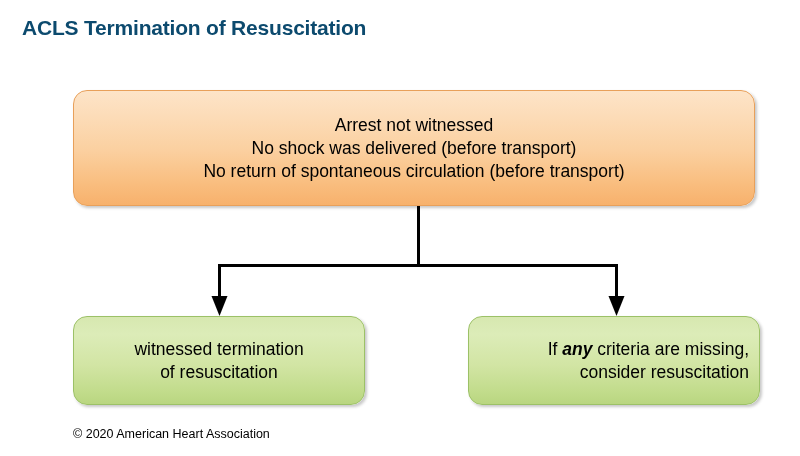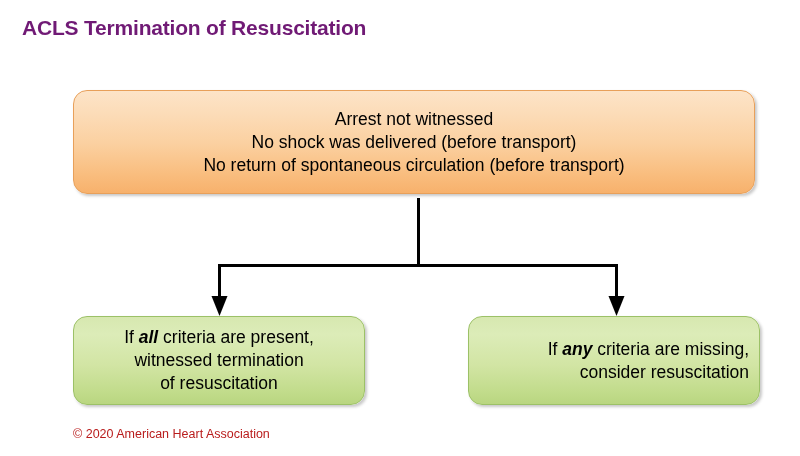--- a/index.html
+++ b/index.html
@@ -27,21 +27,21 @@
 
   
   #page-title {
     position: absolute;
     left: 22px;
     top: 15px;
     font-size: 21px;
     font-weight: bold;
     letter-spacing: -0.2px;
     line-height: 26px;
-    color: #701a75;
+    color: #0c4a6e;
     white-space: nowrap;
   }
 
   
   .node {
     position: absolute;
     box-sizing: border-box;
     border-radius: 14px;
     display: flex;
     align-items: center;
@@ -54,21 +54,21 @@
     width: 100%;
     padding: 0 10px;
     box-sizing: border-box;
   }
 
   
   #criteria-box {
     left: 73px;
     top: 90px;
     width: 682px;
-    height: 104px;
+    height: 116px;
     border: 1px solid #e8a05a;
     background: linear-gradient(to bottom,
                 #fde4c8 0%,
                 #fcdcb8 22%,
                 #fbd0a0 52%,
                 #f9bd7e 82%,
                 #f7b16c 100%);
     font-size: 17.5px;
     line-height: 23px;
     z-index: 3;
@@ -107,21 +107,21 @@
     overflow: visible;
   }
 
   
   #copyright {
     position: absolute;
     left: 73px;
     top: 426px;
     font-size: 12.5px;
     line-height: 16px;
-    color: #b91c1c;
+    color: #000000;
     white-space: nowrap;
   }
 </style>
 </head>
 <body>
 
 <div id="canvas">
 
   <div id="page-title">ACLS Termination of Resuscitation</div>
 
@@ -141,21 +141,20 @@
 
     <path d="M219.5,75 L219.5,113" stroke="#000000" stroke-width="3" fill="none"></path>
     <polygon points="219.5,126 211.5,106 227.5,106" fill="#000000"></polygon>
 
     <path d="M616.5,75 L616.5,113" stroke="#000000" stroke-width="3" fill="none"></path>
     <polygon points="616.5,126 608.5,106 624.5,106" fill="#000000"></polygon>
   </svg>
 
   <div id="outcome-all-box" class="node outcome-box">
     <div class="node-text">
-      <span class="line"><span>If </span><span class="emph">all</span><span> criteria are present,</span></span>
       <span class="line">witnessed termination</span>
       <span class="line">of resuscitation</span>
     </div>
   </div>
 
   <div id="outcome-any-box" class="node outcome-box">
     <div class="node-text">
       <span class="line"><span>If </span><span class="emph">any</span><span> criteria are missing,</span></span>
       <span class="line">consider resuscitation</span>
     </div>

